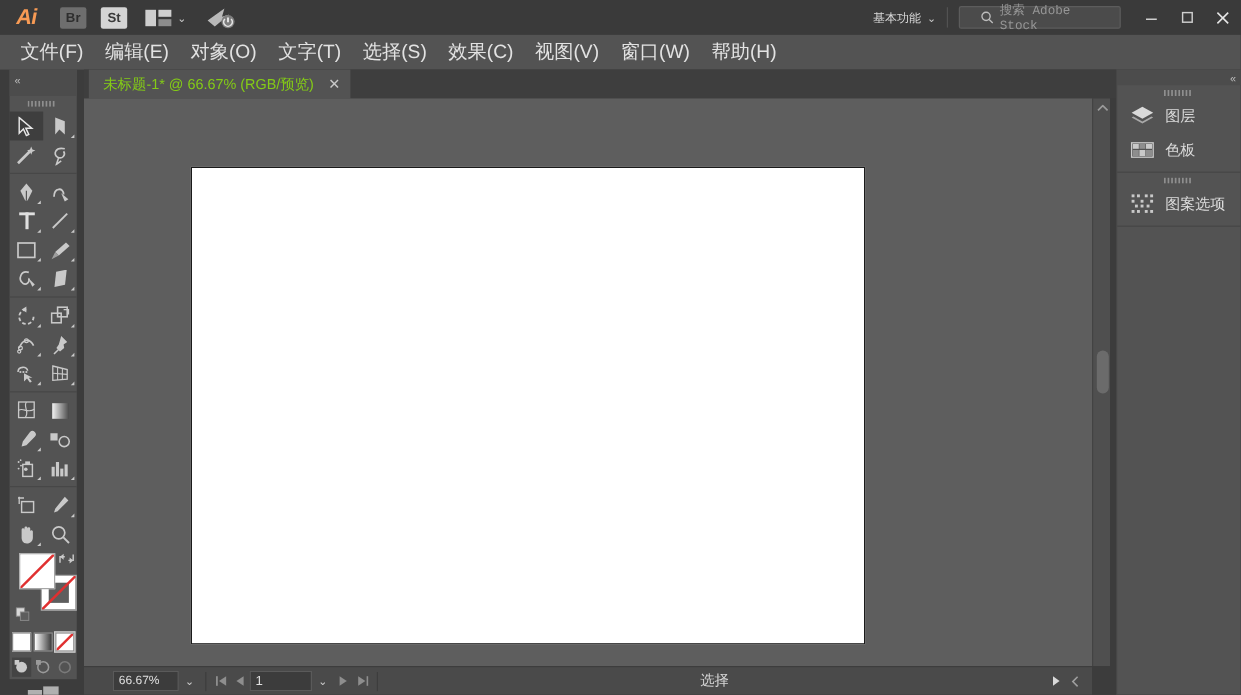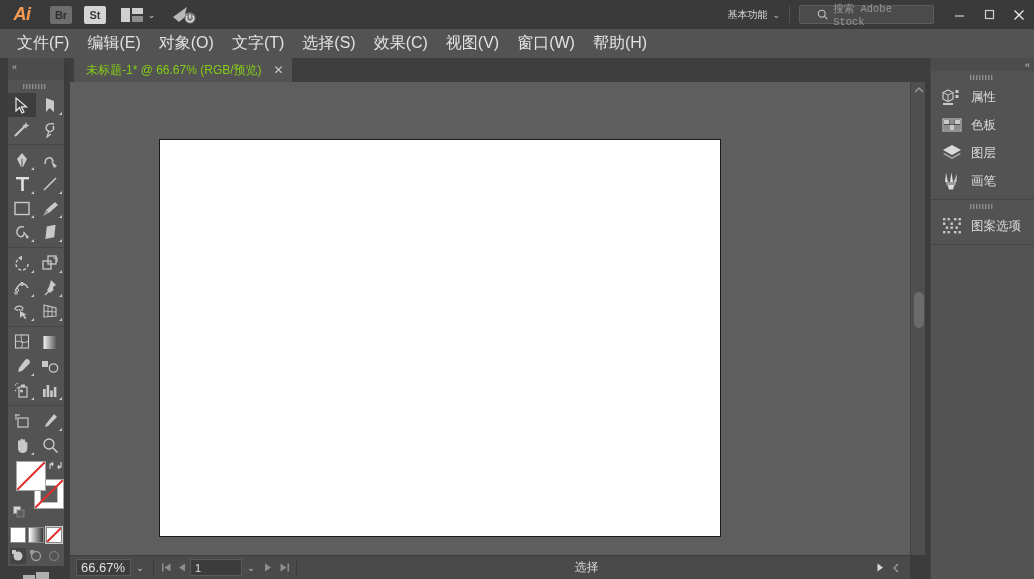--- a/index.html
+++ b/index.html
@@ -156,22 +156,22 @@
   }
 
   
   .statusbar {
     position: absolute; left: 70px; top: 555px; width: 840px; height: 24px;
     background: #4a4a4a; display: flex; align-items: center;
     border-top: 1px solid #3d3d3d;
   }
   .zoomfield {
     width: 55px; height: 17px; background: #3c3c3c; border: 1px solid #5a5a5a;
-    color: #e0e0e0; font-size: 13px; display: flex; align-items: center;
-    padding-left: 4px; margin-left: 6px;
+    color: #e0e0e0; font-size: 10px; display: flex; align-items: center;
+    padding-left: 4px; margin-left: 24px;
   }
   .sb-drop {
     width: 18px; height: 17px; display: flex; align-items: center;
     justify-content: center; color: #cdcdcd; font-size: 9px;
   }
   .sb-nav {
     width: 16px; height: 17px; display: flex; align-items: center;
     justify-content: center; color: #8e8e8e;
   }
   .pagefield {
@@ -671,34 +671,29 @@
             <rect x="6" y="0" width="1.4" height="5"></rect>
               <rect x="9" y="0" width="1.4" height="5"></rect>
             <rect x="12" y="0" width="1.4" height="5"></rect>
               <rect x="15" y="0" width="1.4" height="5"></rect>
             <rect x="18" y="0" width="1.4" height="5"></rect>
               <rect x="21" y="0" width="1.4" height="5"></rect>
           </g>
         </svg>
       </div>
 
+
       <div class="dock-item">
         <span class="dock-icon">
           <svg width="20" height="18" viewBox="0 0 20 18">
-            <path d="M6 2 L11 4.5 L11 11 L6 13.5 L1 11 L1 4.5 Z" stroke="#c9c9c9" stroke-width="1.2" fill="none"></path>
-            <path d="M1 4.5 L6 7 L11 4.5" stroke="#c9c9c9" stroke-width="1" fill="none"></path>
-            <line x1="6" y1="7" x2="6" y2="13.5" stroke="#c9c9c9" stroke-width="1"></line>
-            <g fill="#c9c9c9">
-                <rect x="13.5" y="2" width="3" height="3"></rect>
-                <rect x="13.5" y="7" width="3" height="3"></rect>
-              </g>
-            <rect x="1" y="15" width="10" height="2" fill="#c9c9c9"></rect>
+            <path d="M10 1 L19 6 L10 11 L1 6 Z" fill="#dadada"></path>
+            <path d="M2.5 9 L10 13.2 L17.5 9 L19 10 L10 15 L1 10 Z" fill="#a8a8a8"></path>
           </svg>
         </span>
-        <span class="dock-label">属性</span>
+        <span class="dock-label">图层</span>
       </div>
 
       <div class="dock-item">
         <span class="dock-icon">
           <svg width="20" height="16" viewBox="0 0 20 16">
             <rect x="1" y="2" width="18" height="12" stroke="#c9c9c9" stroke-width="1.1" fill="none"></rect>
             <g fill="#c9c9c9">
               <rect x="2" y="3" width="5" height="4"></rect>
                 <rect x="13" y="3" width="5" height="4"></rect>
               <rect x="7.5" y="8" width="5" height="5"></rect>
@@ -706,42 +701,20 @@
             <g fill="#8e8e8e">
               <rect x="7.5" y="3" width="5" height="4"></rect>
                 <rect x="2" y="8" width="5" height="5"></rect>
               <rect x="13" y="8" width="5" height="5"></rect>
             </g>
           </svg>
         </span>
         <span class="dock-label">色板</span>
       </div>
 
-      <div class="dock-item">
-        <span class="dock-icon">
-          <svg width="20" height="18" viewBox="0 0 20 18">
-            <path d="M10 1 L19 6 L10 11 L1 6 Z" fill="#dadada"></path>
-            <path d="M2.5 9 L10 13.2 L17.5 9 L19 10 L10 15 L1 10 Z" fill="#a8a8a8"></path>
-          </svg>
-        </span>
-        <span class="dock-label">图层</span>
-      </div>
-
-      <div class="dock-item">
-        <span class="dock-icon">
-          <svg width="20" height="18" viewBox="0 0 20 18">
-            <path d="M4 1 L6 10 L3 10 Z" fill="#dadada"></path>
-            <path d="M9.5 0.5 L11 10 L8 10 Z" fill="#e4e4e4"></path>
-            <path d="M15 2 L14.5 10 L11.5 10 Z" fill="#c4c4c4"></path>
-            <rect x="4" y="10" width="10" height="3" fill="#9a9a9a"></rect>
-            <path d="M5.5 13 L12.5 13 L11 17.5 L7 17.5 Z" fill="#dadada"></path>
-          </svg>
-        </span>
-        <span class="dock-label">画笔</span>
-      </div>
 
     </div>
 
     <div class="dock-group">
       <div class="dock-grip">
         <svg width="26" height="5" viewBox="0 0 26 5">
           <g fill="#8f8f8f">
             <rect x="0" y="0" width="1.4" height="5"></rect>
               <rect x="3" y="0" width="1.4" height="5"></rect>
             <rect x="6" y="0" width="1.4" height="5"></rect>

